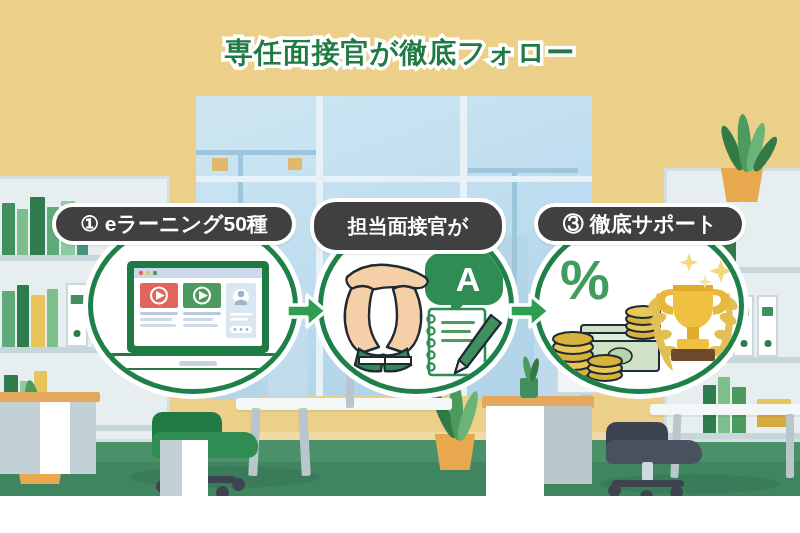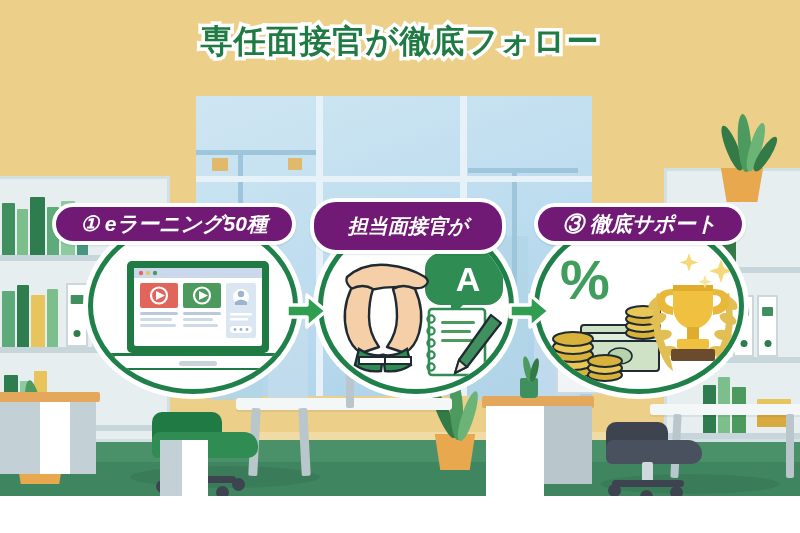--- a/index.html
+++ b/index.html
@@ -129,48 +129,47 @@
     z-index:20; pointer-events:none;
   }
   .headline {
     font-size:72px; font-weight:bold; color:#1f7a43;
     letter-spacing:1px; line-height:1.06;
     -webkit-text-stroke:9px #ffffff;
     paint-order:stroke fill;
     text-shadow:0 3px 0 rgba(255,255,255,.9);
   }
   .subheadline {
-    margin-top:4px;
-    font-size:32px; font-weight:bold; color:#1f7a43;
+    margin-top:18px;
+    font-size:28px; font-weight:bold; color:#1f7a43;
     letter-spacing:1px;
     -webkit-text-stroke:7px #ffffff;
     paint-order:stroke fill;
   }
 
   
   .cards { position:absolute; inset:0; z-index:14; }
   .card { position:absolute; }
   .circle {
     position:absolute; border-radius:50%;
     background:#ffffff;
     border:5px solid #1f8049;
     box-shadow:0 0 0 5px #ffffff;
     overflow:hidden;
   }
   .badge {
     position:absolute; z-index:6;
-    background:#701a75;
+    background:#404040;
     border:4px solid #ffffff;
     border-radius:26px;
     color:#ffffff; font-weight:bold;
     text-align:left;
     display:flex; align-items:center; justify-content:center;
     line-height:1.12;
     box-shadow:0 1px 2px rgba(0,0,0,.10);
-    font-style:italic;
   }
   .badge span { display:block; }
 
   .arrow {
     position:absolute; z-index:16; width:44px; height:38px;
   }
 
   
   .footer {
     position:absolute; left:0; top:496px; width:800px; height:37px;

